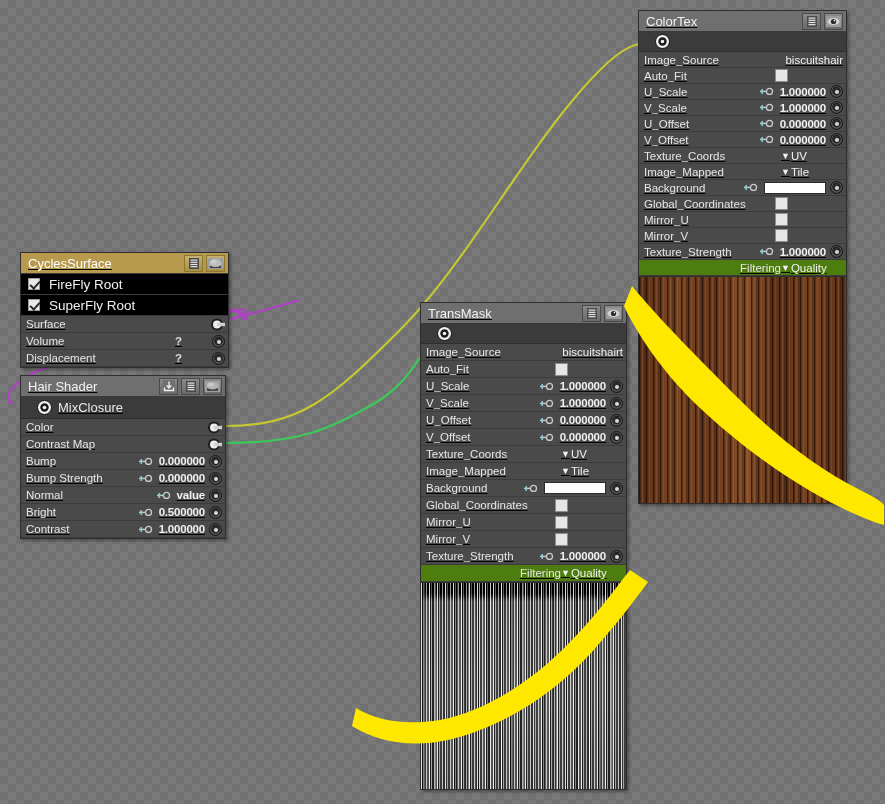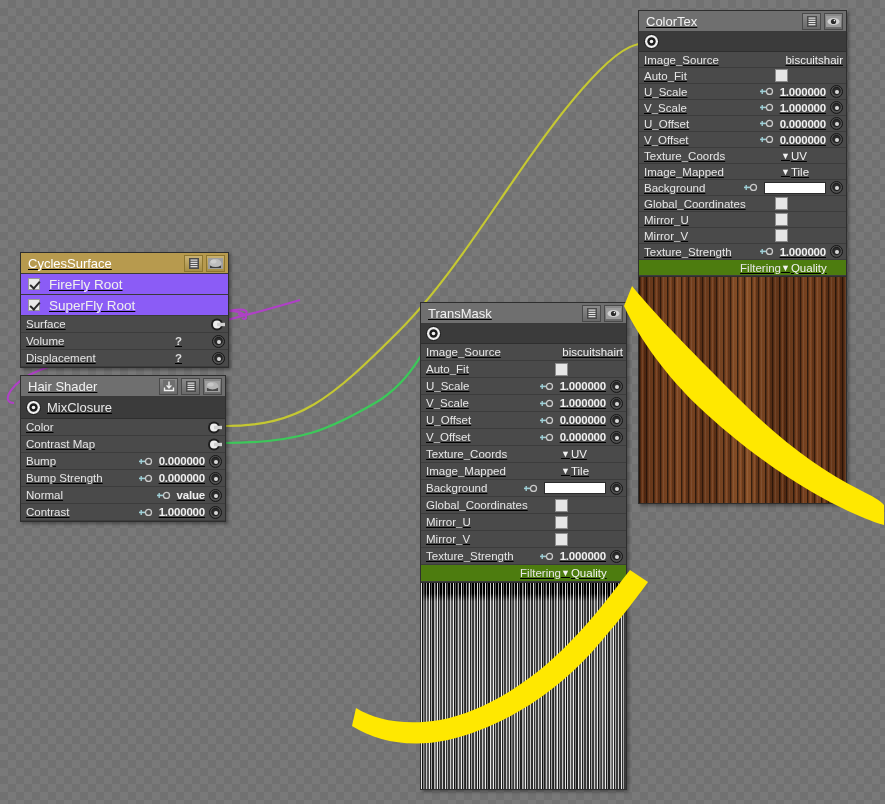--- a/index.html
+++ b/index.html
@@ -46,30 +46,30 @@
     background: linear-gradient(#8a8a8a,#6a6a6a);
     border:1px solid #4a4a4a;
     display:flex; align-items:center; justify-content:center;
   }
   .node-title.gold .tbtn { background: linear-gradient(#c9b171,#a78f45); border-color:#8d762f; }
 
   .outband {
     height: 20px;
     background: #3b3b3b;
     display:flex; align-items:center;
-    padding-left: 5px;
+    padding-left: 16px;
     position: relative;
     border-bottom:1px solid #2e2e2e;
   }
   .outband.tall { height:22px; }
   .outband .obtxt { color:#e8e8e8; font-size:13px; margin-left:6px; }
 
   .check-row {
     height: 21px;
-    background: #8b5cf6;
+    background: #000000;
     border-bottom:1px solid #3a3a3a;
     display:flex; align-items:center; padding-left:7px;
     color:#efefef; font-size:13.5px;
   }
   .cbx {
     width:12px; height:12px; background:#e9e9e9; border:1px solid #9a9a9a;
     margin-right:9px; position:relative; flex:none;
   }
   .cbx.on::after {
     content:""; position:absolute; left:3px; top:0px; width:4px; height:8px;
@@ -549,20 +549,30 @@
     <span class="lbl">Normal</span>
     <svg class="keyicon" viewBox="0 0 15 9">
         <rect x="0" y="3.6" width="6" height="1.6" fill="#9ecfd6"></rect>
         <rect x="1.5" y="2" width="1.4" height="5" fill="#9ecfd6"></rect>
         <circle cx="9.5" cy="4.4" r="3" fill="none" stroke="#c9c9c9" stroke-width="1.3"></circle>
       </svg>
     <span class="val num">value</span>
     <span class="knob"></span>
   </div>
   <div class="row" style="height:17px">
+    <span class="lbl">Bright</span>
+    <svg class="keyicon" viewBox="0 0 15 9">
+        <rect x="0" y="3.6" width="6" height="1.6" fill="#9ecfd6"></rect>
+        <rect x="1.5" y="2" width="1.4" height="5" fill="#9ecfd6"></rect>
+        <circle cx="9.5" cy="4.4" r="3" fill="none" stroke="#c9c9c9" stroke-width="1.3"></circle>
+      </svg>
+    <span class="val num">0.500000</span>
+    <span class="knob"></span>
+  </div>
+  <div class="row" style="height:17px">
     <span class="lbl">Contrast</span>
     <svg class="keyicon" viewBox="0 0 15 9">
         <rect x="0" y="3.6" width="6" height="1.6" fill="#9ecfd6"></rect>
         <rect x="1.5" y="2" width="1.4" height="5" fill="#9ecfd6"></rect>
         <circle cx="9.5" cy="4.4" r="3" fill="none" stroke="#c9c9c9" stroke-width="1.3"></circle>
       </svg>
     <span class="val num">1.000000</span>
     <span class="knob"></span>
   </div>
 </div>

